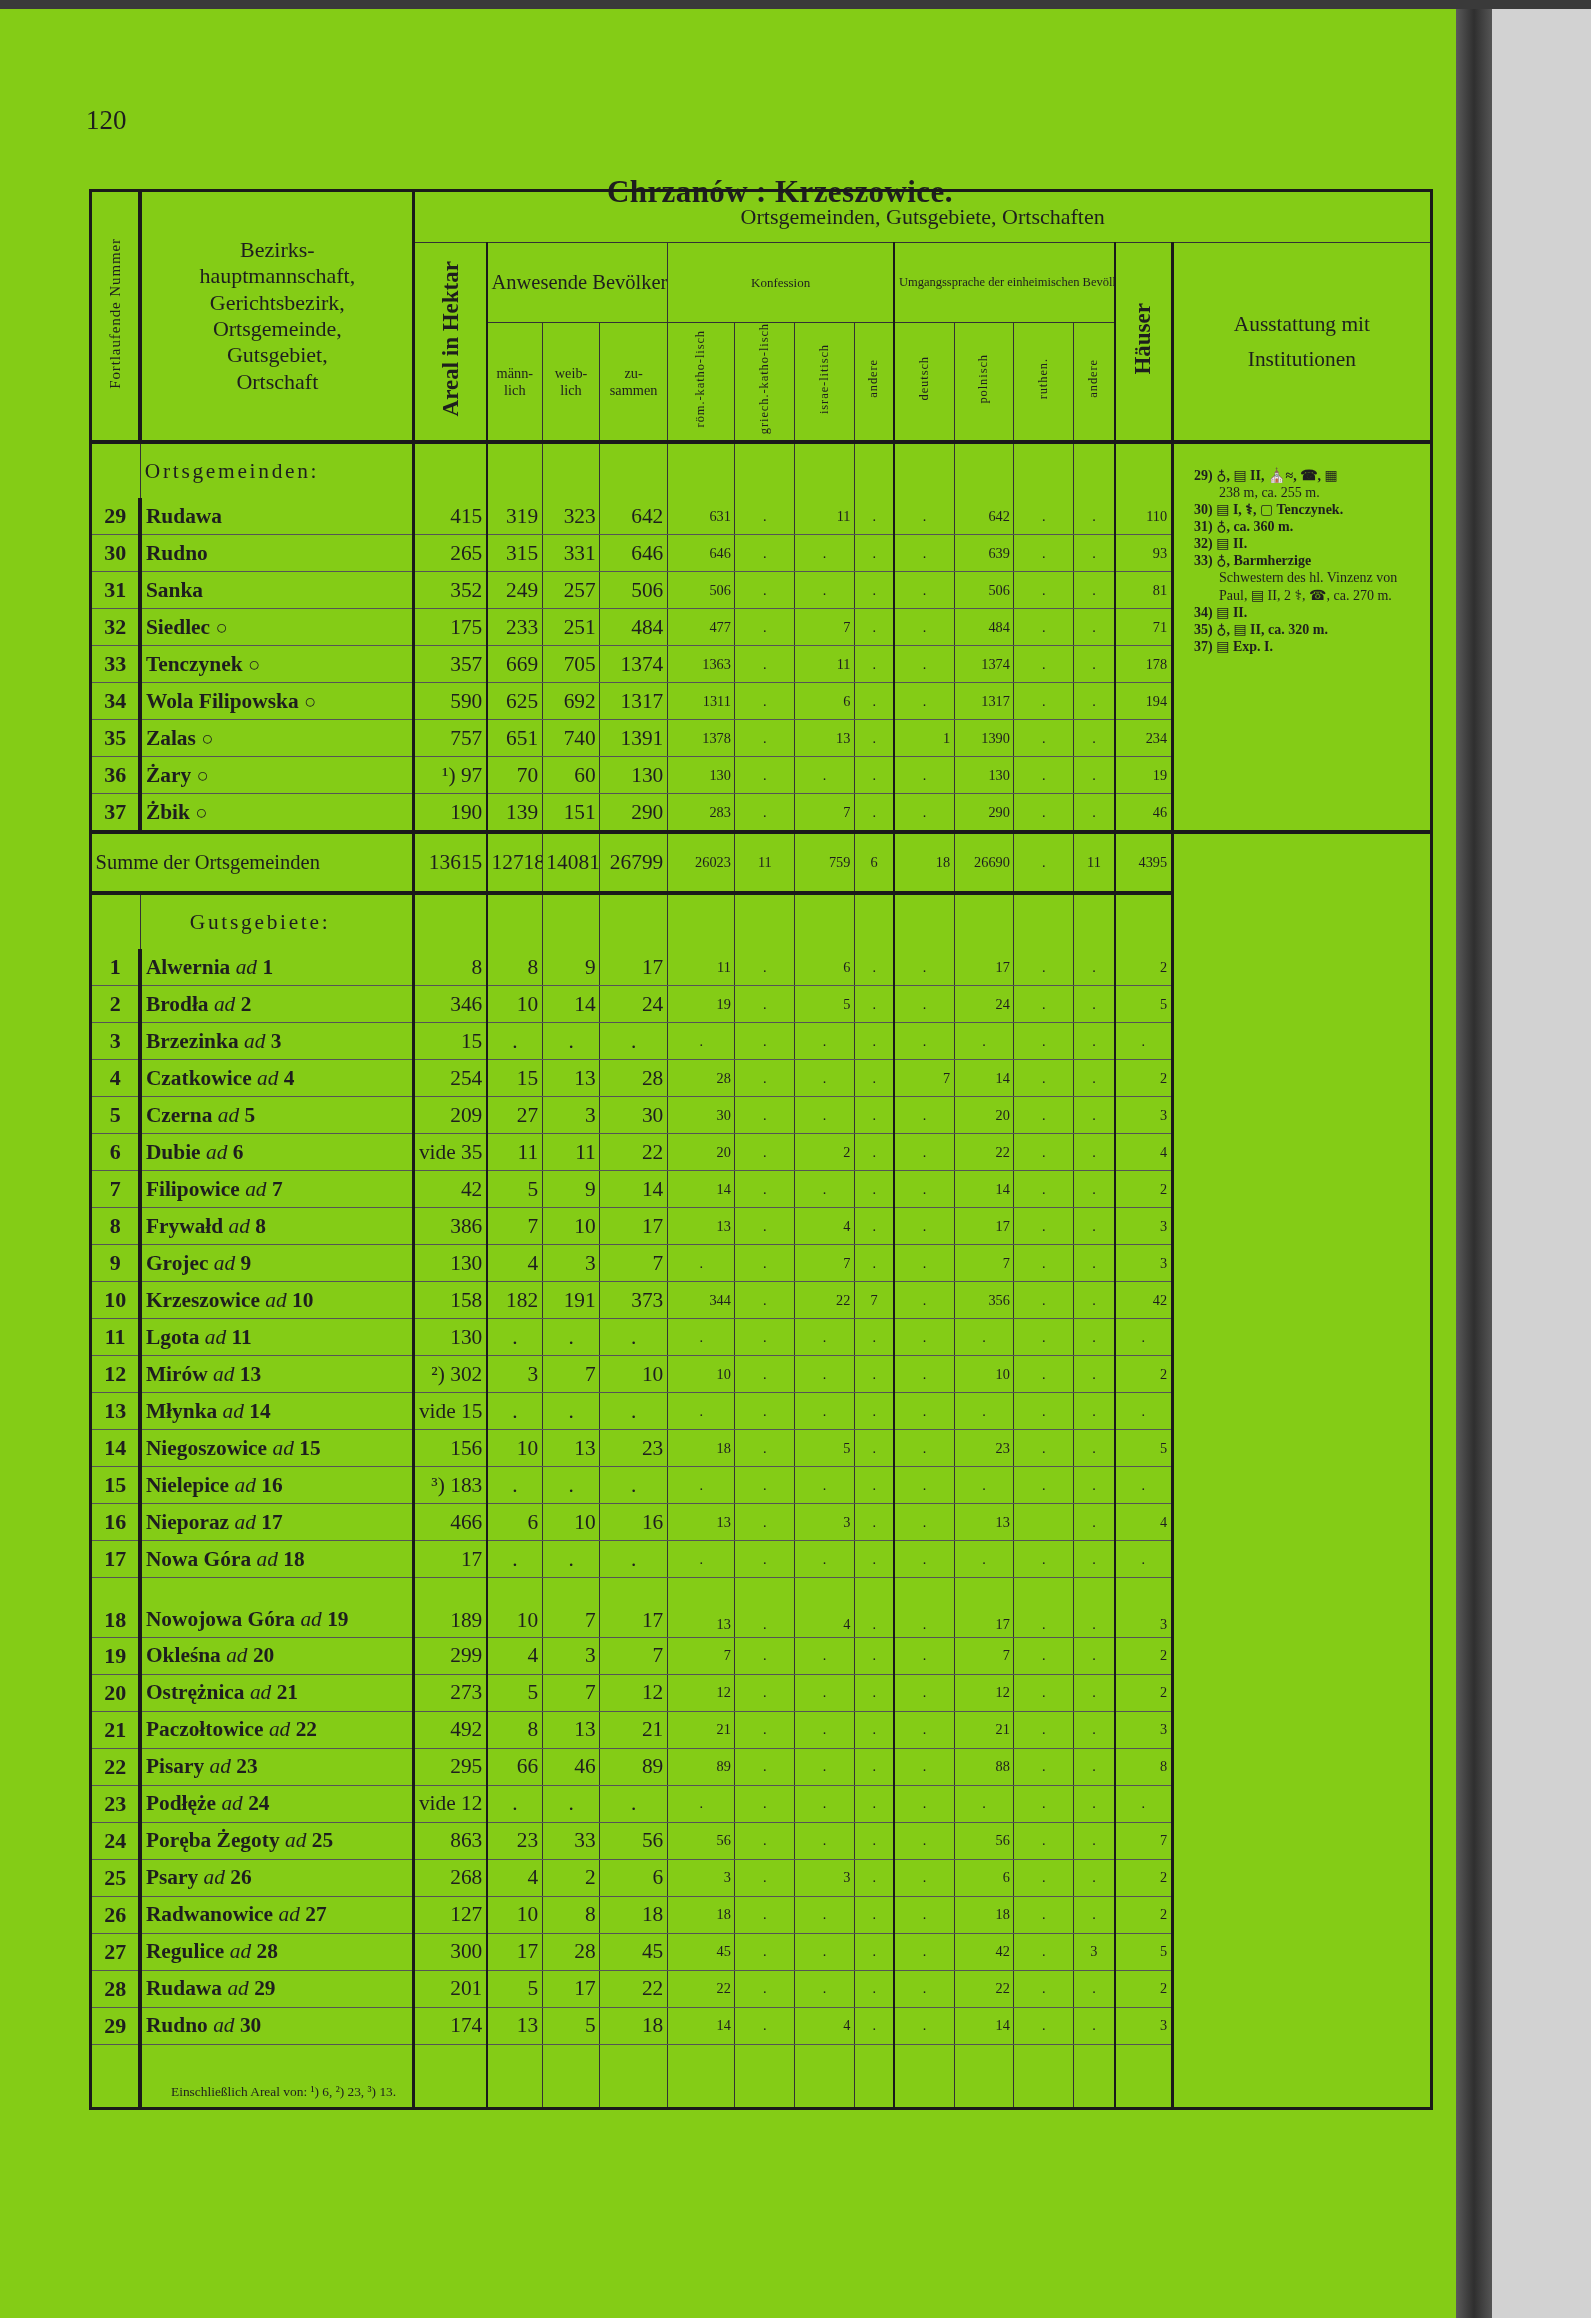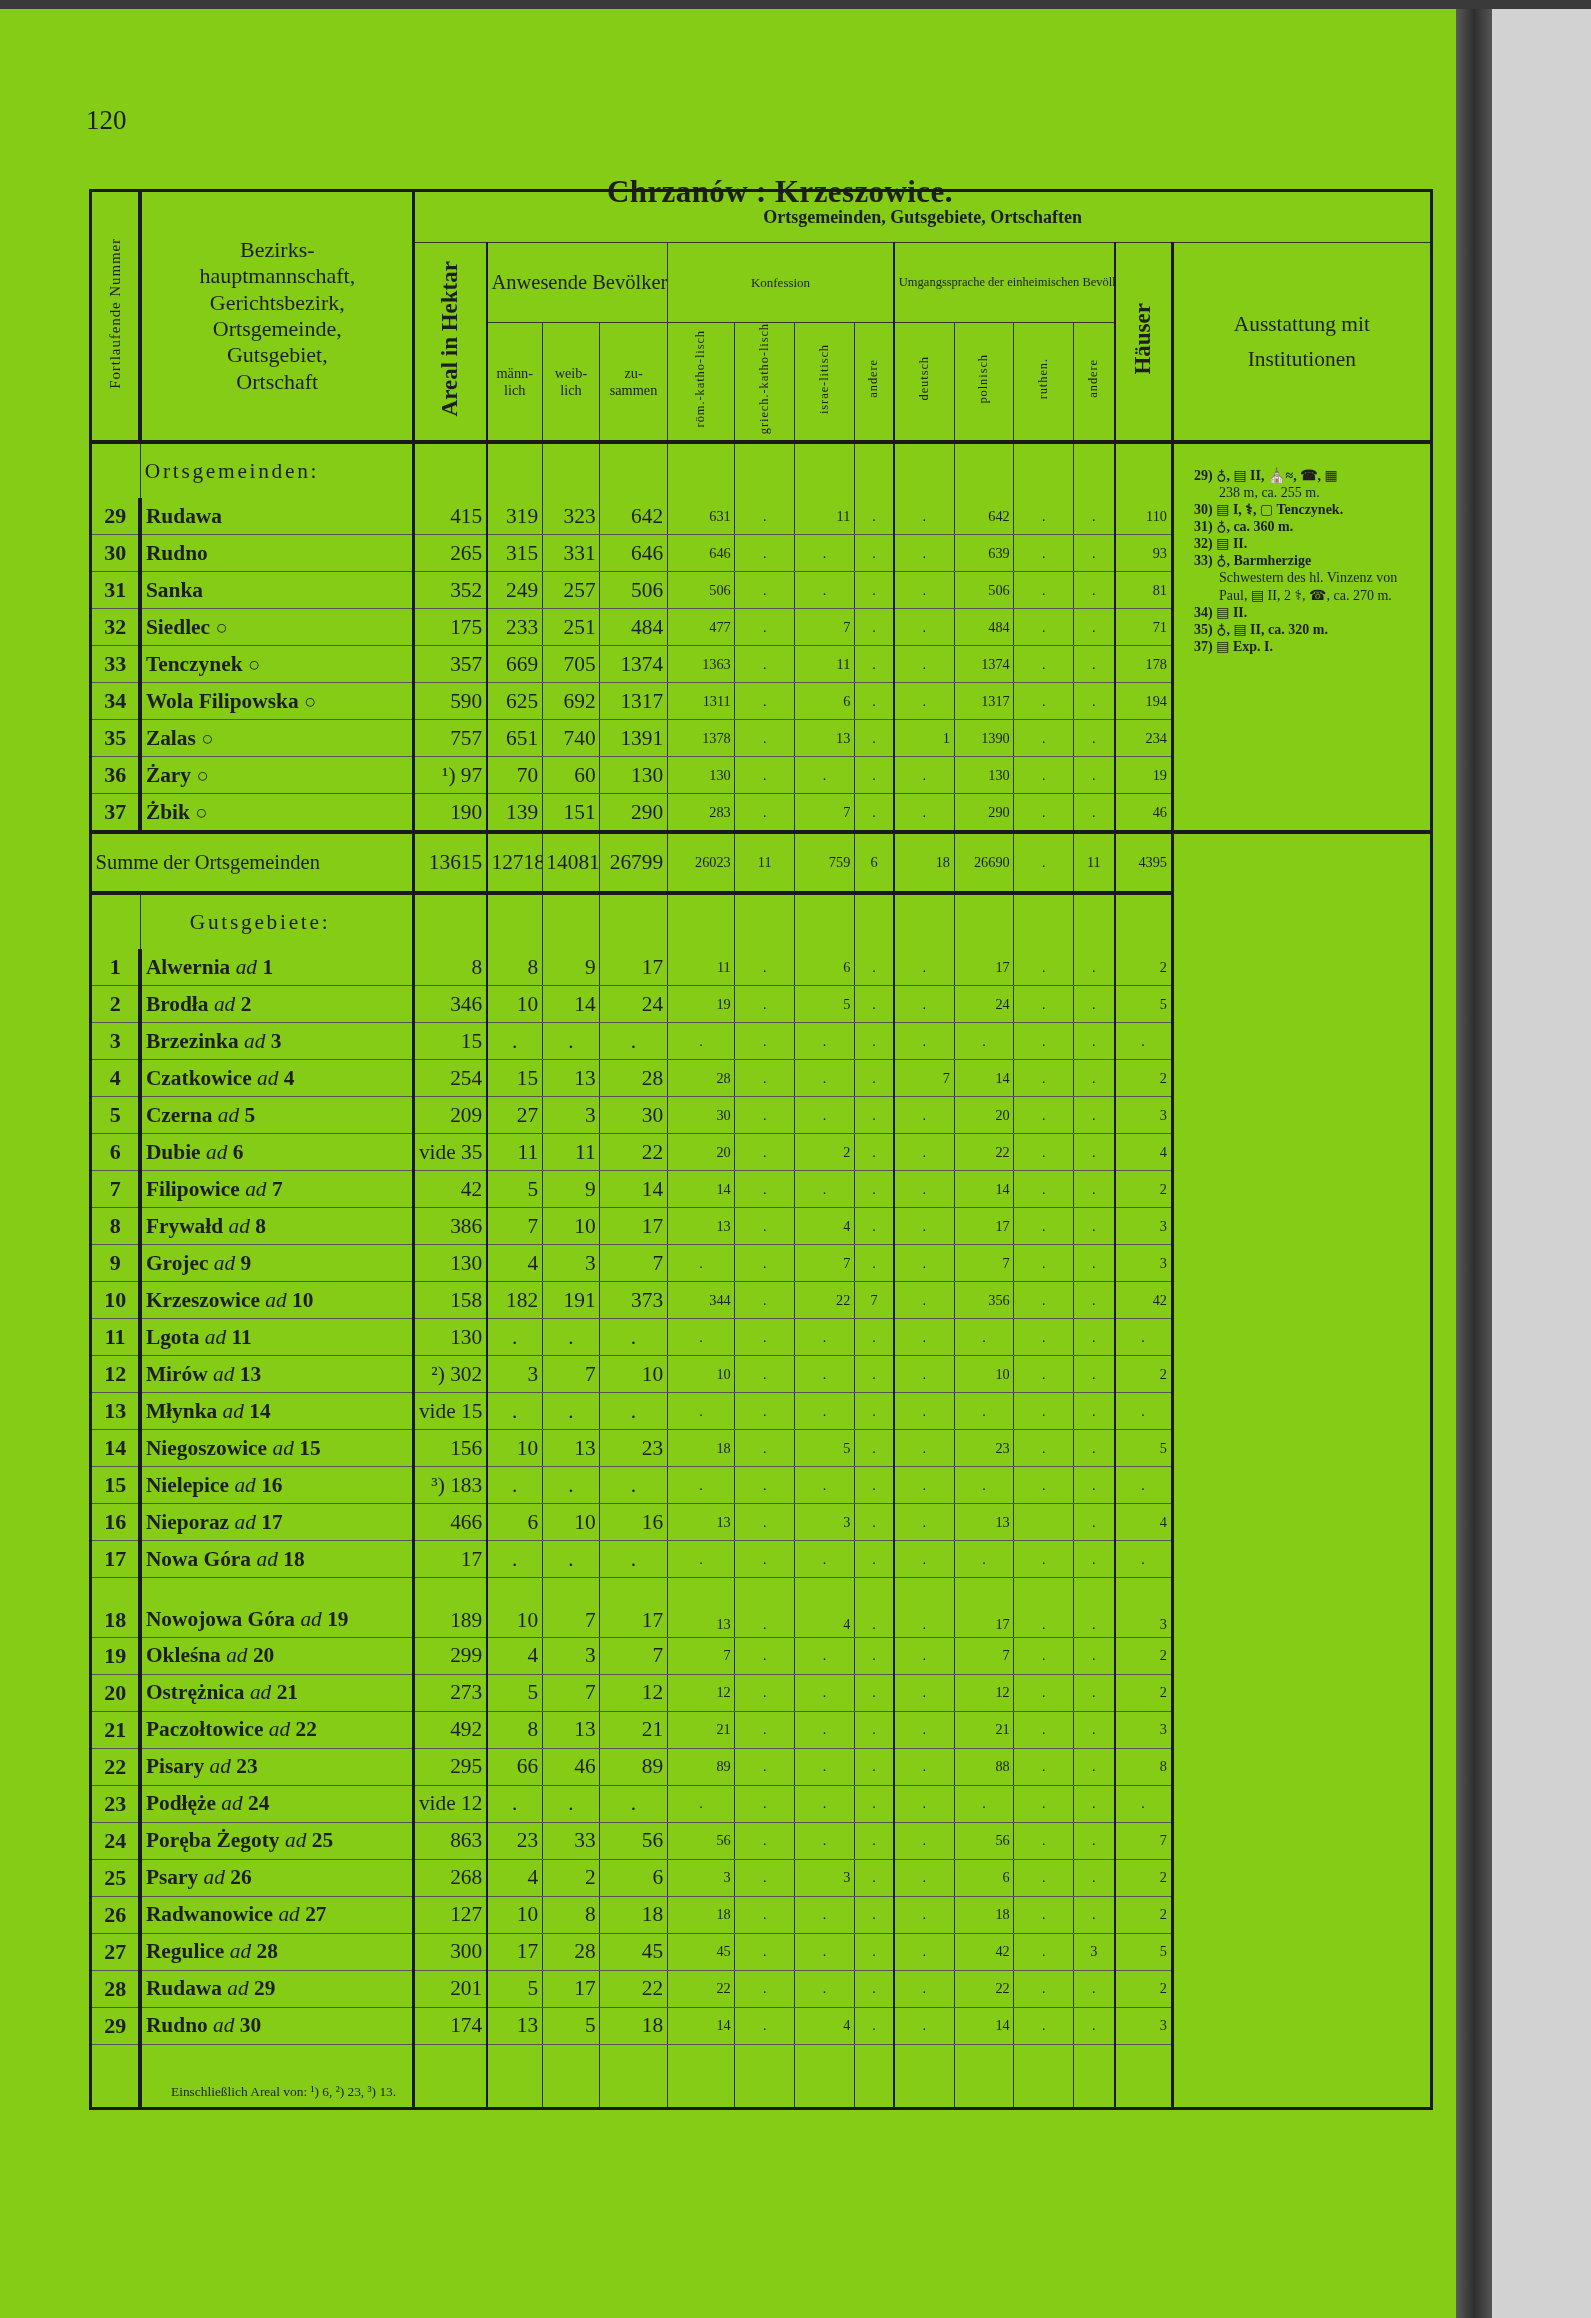--- a/index.html
+++ b/index.html
@@ -100,21 +100,21 @@
           <span class="vert">Fortlaufende Nummer</span>
         </th>
         <th rowspan="3" class="hdr-thick col-head-bold" style="border-right:3.6px solid #1a1a1a;">
           <div>Bezirks-</div>
           <div>hauptmannschaft,</div>
           <div>Gerichtsbezirk,</div>
           <div>Ortsgemeinde,</div>
           <div style="font-weight:normal">Gutsgebiet,</div>
           <div style="font-weight:normal">Ortschaft</div>
         </th>
-        <th colspan="14" style="height:50px;font-size:18px;font-weight:bold;border-right:none;">Ortsgemeinden, Gutsgebiete, Ortschaften</th>
+        <th colspan="14" style="height:50px;font-size:22px;font-weight:normal;border-right:none;">Ortsgemeinden, Gutsgebiete, Ortschaften</th>
       </tr>
       <tr>
         <th rowspan="2" class="hdr-thick" style="border-right:2.7px double #1a1a1a;">
           <span class="vert-big">Areal in Hektar</span>
         </th>
         <th colspan="3" style="height:79px;font-size:20.5px;">Anwesende Bevölkerung</th>
         <th colspan="4" style="font-size:13px;border-right:2.7px double #1a1a1a;">Konfession</th>
         <th colspan="4" class="tiny-hdr" style="border-right:2.7px double #1a1a1a;">Umgangssprache der einheimischen Bevölkerung</th>
         <th rowspan="2" class="hdr-thick" style="border-right:3.6px solid #1a1a1a;">
           <span class="vert-big">Häuser</span>

